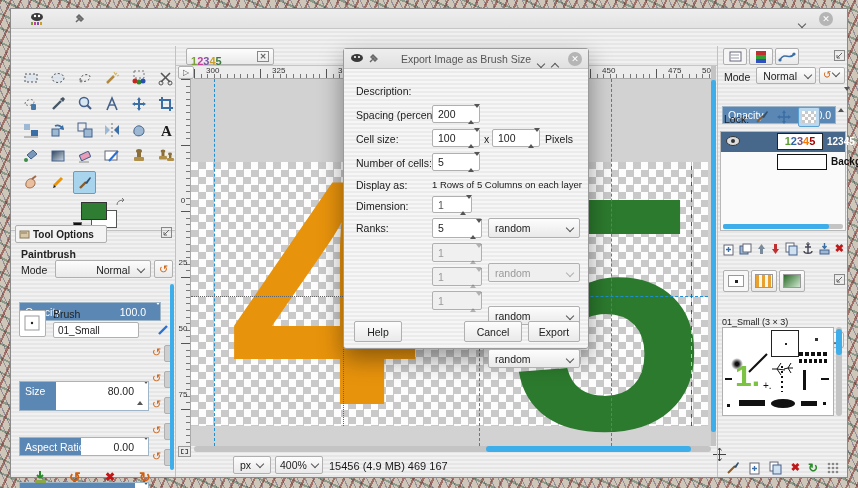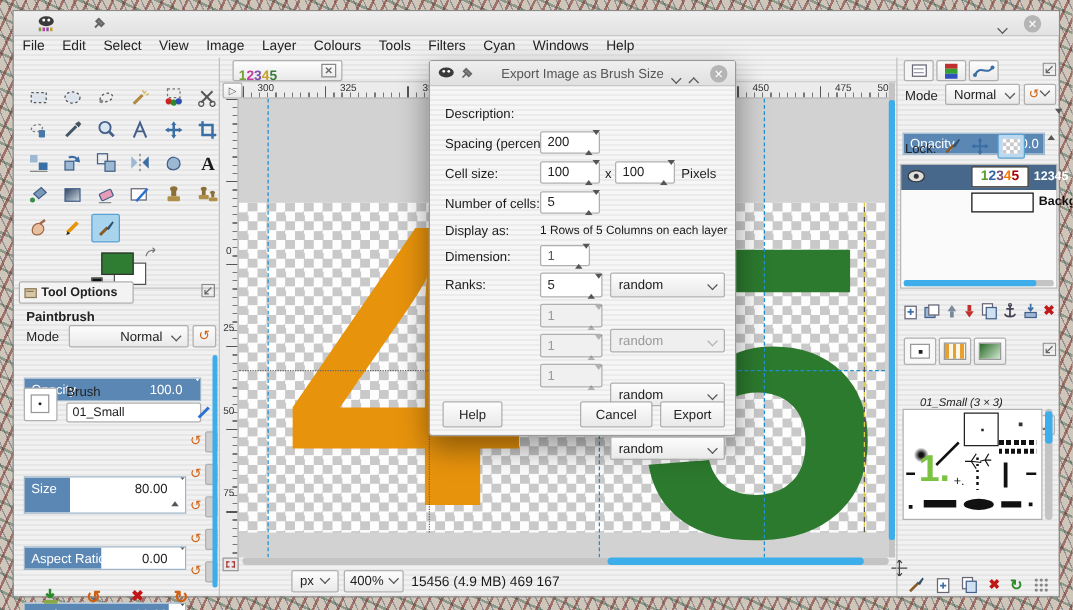--- a/index.html
+++ b/index.html
@@ -64,23 +64,20 @@
     </span>
     <span class="abs ic" style="left:62px;top:4px">
       <svg width="12" height="12">
           <path d="M3,9 L7,5 M6,2 L10,6 L8,8 L4,4 Z" stroke="#666" stroke-width="1.5" fill="#888"></path>
         </svg>
     </span>
     <span class="abs" style="right:42px;top:6px"><span class="chev"></span></span>
     <span class="abs" style="right:14px;top:3px;width:14px;height:14px;border-radius:50%;background:#b5b5b5;color:#fff;font-size:9px;text-align:center;line-height:14px">✕</span>
   </div>
 
-  <div class="menubar">
-    <span>File</span><span>Edit</span><span>Select</span><span>View</span><span>Image</span><span>Layer</span><span>Colours</span><span>Tools</span><span>Filters</span><span>Cyan</span><span>Windows</span><span>Help</span>
-  </div>
 
   <div class="abs" style="left:0;top:37px;width:165px;height:431px;border-right:1px solid #c2c2c2">
 
     <div class="tool" style="left:8px;top:21px">
         <svg width="18" height="18">
           <rect x="3" y="5" width="12" height="8" fill="#dde4ec" stroke="#555" stroke-dasharray="2 2"></rect>
         </svg>
       </div>
     <div class="tool" style="left:35px;top:21px">
         <svg width="18" height="18">
@@ -297,21 +294,21 @@
       <span class="slab">Opacity</span>
       <span class="sval" style="color:#fff">100.0</span>
       <span class="spin"><i class="su" style="border-bottom-color:#fff"></i><i class="sd" style="border-top-color:#fff"></i></span>
     </div>
 
     <div class="abs entry" style="left:8px;top:264px;width:27px;height:27px"><svg width="25" height="25">
           <rect x="5" y="5" width="14" height="14" fill="#fff" stroke="#999"></rect>
           <circle cx="12" cy="12" r="1.2" fill="#222"></circle>
         </svg></div>
     <div class="abs" style="left:42px;top:262px;font-size:10.5px">Brush</div>
-    <div class="abs entry" style="left:42px;top:276px;width:108px;height:16px;font-size:10px;padding:2px 4px"><span>01_Small</span></div>
+    <div class="abs entry" style="left:42px;top:276px;width:86px;height:16px;font-size:10px;padding:2px 4px"><span>01_Small</span></div>
     <div class="abs ic" style="left:146px;top:276px">
         <svg width="14" height="14">
           <line x1="2" y1="12" x2="10" y2="4" stroke="#2a6fd4" stroke-width="2.4"></line>
         </svg>
       </div>
 
     <div class="slider abs" style="left:8px;top:298px;width:130px;height:30px">
       <div class="sfill" style="width:28%"></div>
       <span class="slab">Size</span>
       <span class="sval">80.00</span>
@@ -562,21 +559,21 @@
       </div>
     <span class="abs ic" style="left:116px;top:228px">
         <svg width="11" height="11">
           <rect x="0.5" y="0.5" width="10" height="10" fill="none" stroke="#888"></rect>
           <path d="M8,3 L3,8 M3,5 v3 h3" stroke="#666" fill="none"></path>
         </svg>
       </span>
 
     <div class="abs dd" style="left:4px;top:251px;width:122px;height:16px;padding:1px 5px;font-style:italic;color:#444"><span>Filter</span><span class="chev abs" style="right:5px;top:4px"></span></div>
 
-    <div class="abs" style="left:18px;top:271px;font-size:9px;font-style:italic;color:#222">01_Small (3 × 3)</div>
+    <div class="abs" style="left:4px;top:271px;font-size:9px;color:#222">01_Small (3 × 3)</div>
 
     <div class="abs" style="left:4px;top:281px;width:112px;height:89px;background:#fff;border:1px solid #b0b0b0">
       <div class="abs" style="left:48px;top:2px;width:28px;height:27px;border:1.5px solid #222">
           <div style="margin:12px 0 0 13px;width:2px;height:2px;background:#222"></div>
         </div>
       <div class="abs" style="left:92px;top:10px;width:3px;height:3px;background:#333"></div>
       <div class="abs" style="left:8px;top:30px;width:12px;height:12px;background:radial-gradient(circle,#111 20%,transparent 70%)"></div>
       <svg class="abs" style="left:24px;top:24px" width="22" height="22">
           <line x1="2" y1="20" x2="20" y2="2" stroke="#111" stroke-width="2"></line>
         </svg>

